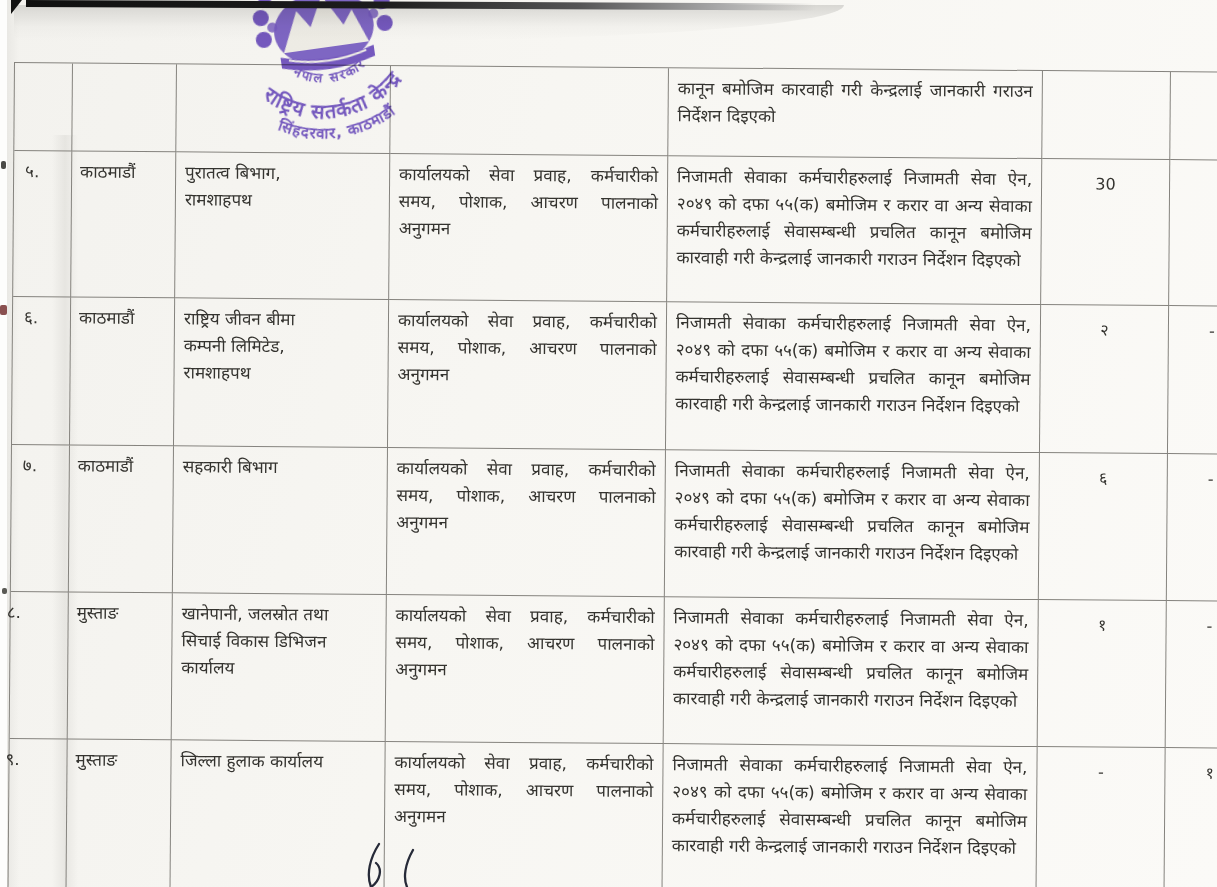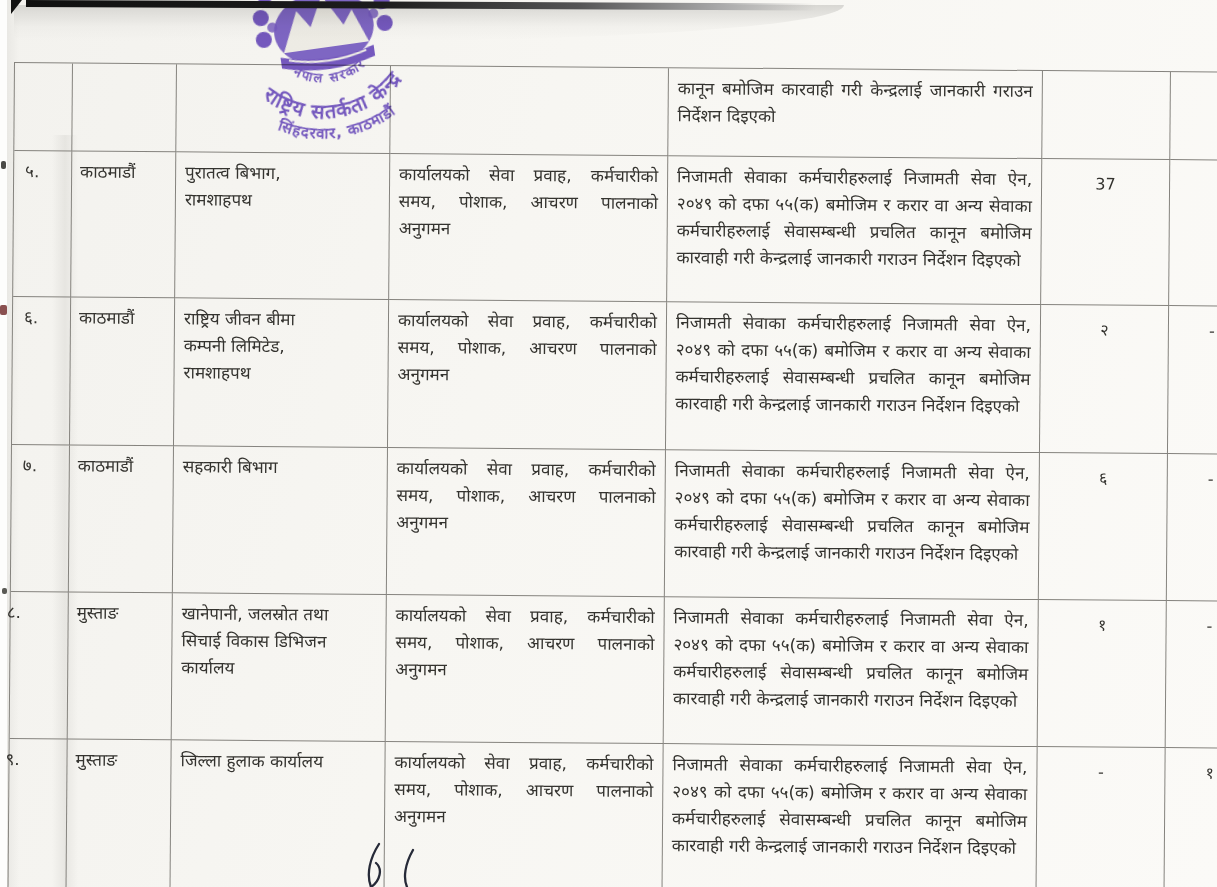--- a/index.html
+++ b/index.html
@@ -85,21 +85,21 @@
     <div class="cell c-monitor r-carry"></div>
     <div class="cell c-action r-carry"><span>कानून बमोजिम कारवाही गरी केन्द्रलाई जानकारी गराउन निर्देशन दिइएको</span></div>
     <div class="cell c-num r-carry"></div>
     <div class="cell c-extra r-carry"></div>
     <div class="cell c-serial"><span>५.</span></div>
     <div class="cell c-district"><span>काठमाडौं</span></div>
     <div class="cell c-office"><span>पुरातत्व बिभाग,
 रामशाहपथ</span></div>
     <div class="cell c-monitor"><span>कार्यालयको सेवा प्रवाह, कर्मचारीको समय, पोशाक, आचरण पालनाको अनुगमन</span></div>
     <div class="cell c-action"><span>निजामती सेवाका कर्मचारीहरुलाई निजामती सेवा ऐन, २०४९ को दफा ५५(क) बमोजिम र करार वा अन्य सेवाका कर्मचारीहरुलाई सेवासम्बन्धी प्रचलित कानून बमोजिम कारवाही गरी केन्द्रलाई जानकारी गराउन निर्देशन दिइएको</span></div>
-    <div class="cell c-num"><span>37</span></div>
+    <div class="cell c-num"><span>30</span></div>
     <div class="cell c-extra"></div>
     <div class="cell c-serial"><span>६.</span></div>
     <div class="cell c-district"><span>काठमाडौं</span></div>
     <div class="cell c-office"><span>राष्ट्रिय जीवन बीमा
 कम्पनी लिमिटेड,
 रामशाहपथ</span></div>
     <div class="cell c-monitor"><span>कार्यालयको सेवा प्रवाह, कर्मचारीको समय, पोशाक, आचरण पालनाको अनुगमन</span></div>
     <div class="cell c-action"><span>निजामती सेवाका कर्मचारीहरुलाई निजामती सेवा ऐन, २०४९ को दफा ५५(क) बमोजिम र करार वा अन्य सेवाका कर्मचारीहरुलाई सेवासम्बन्धी प्रचलित कानून बमोजिम कारवाही गरी केन्द्रलाई जानकारी गराउन निर्देशन दिइएको</span></div>
     <div class="cell c-num"><span>२</span></div>
     <div class="cell c-extra"><span>-</span></div>

